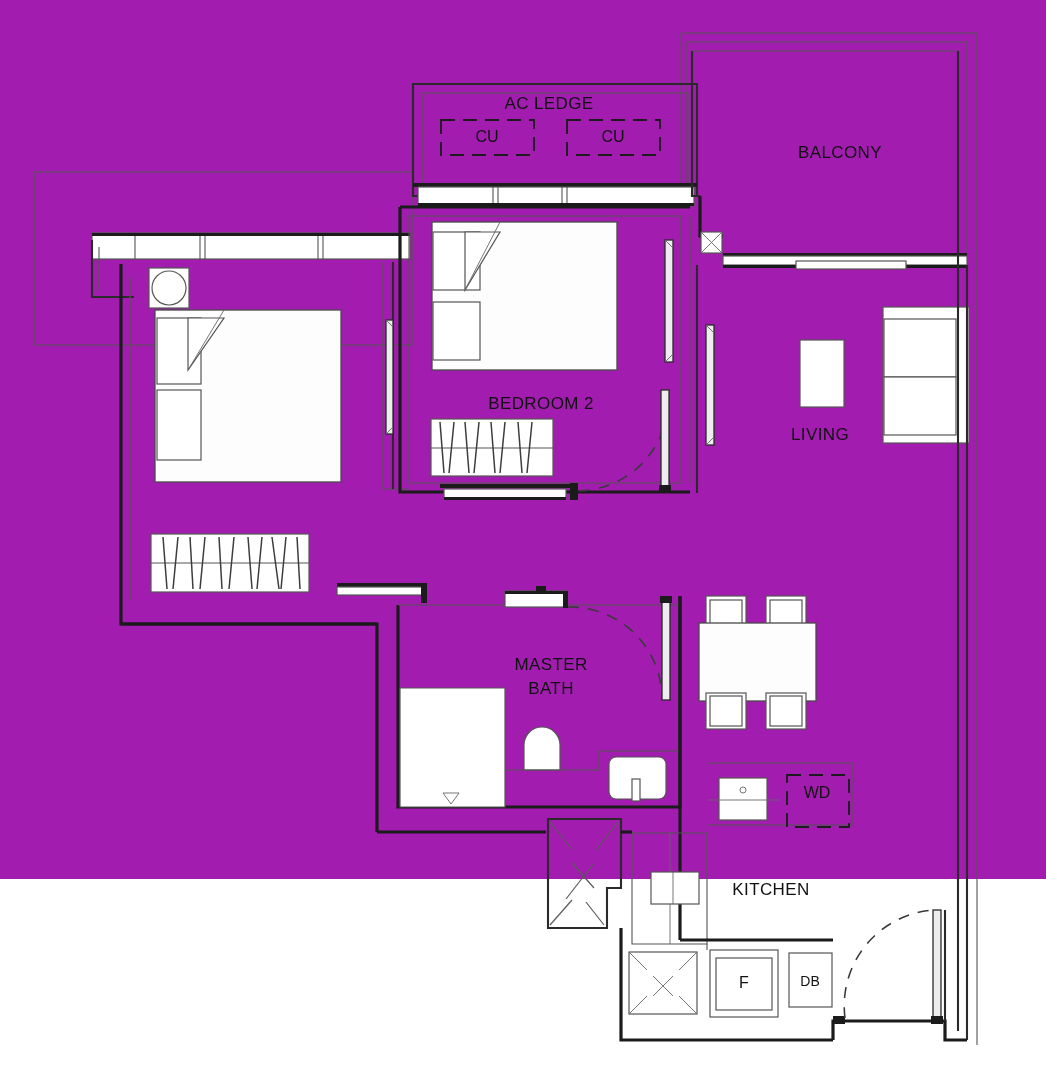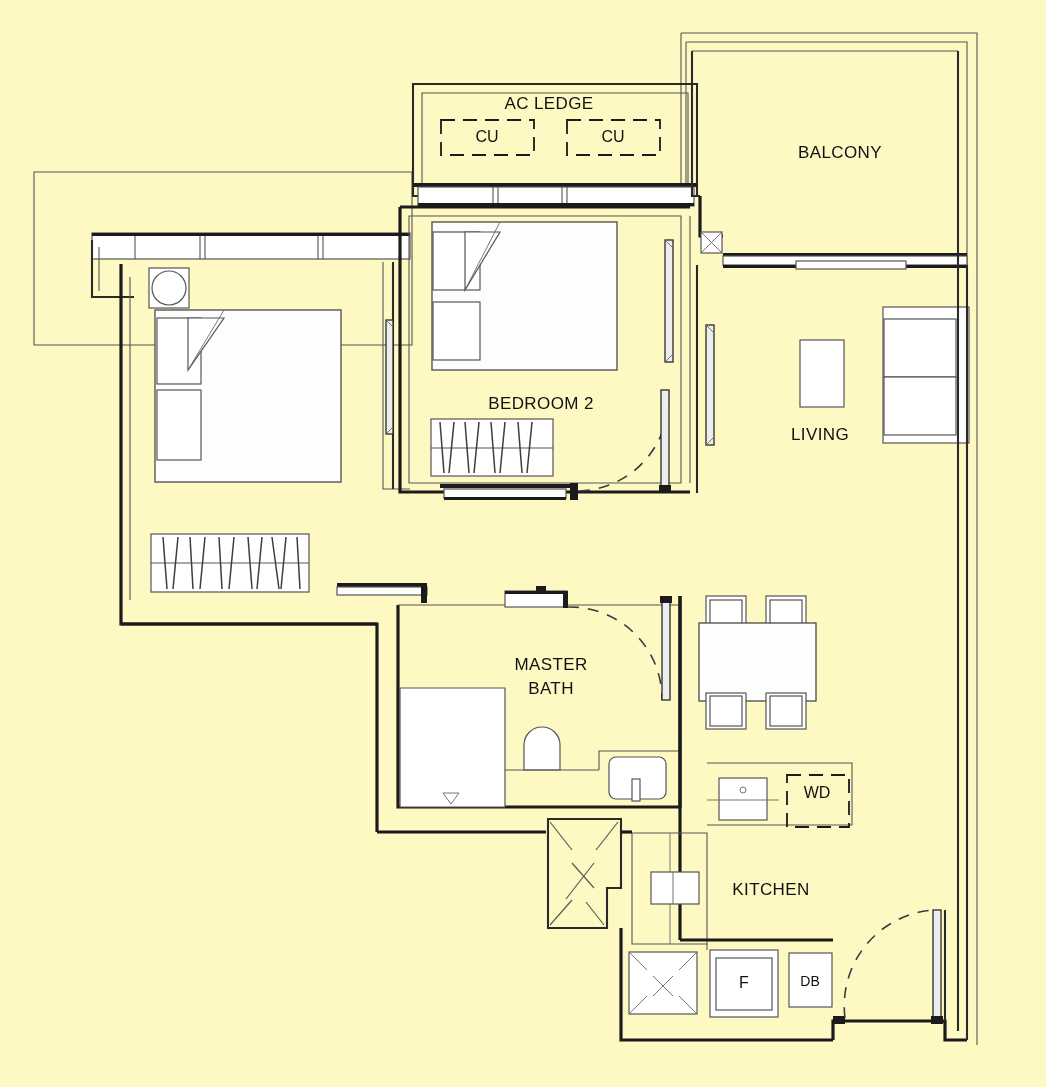--- a/index.html
+++ b/index.html
@@ -10,22 +10,22 @@
   }
   body {
     width: 1046px;
     height: 1087px;
     font-family: "Liberation Sans", sans-serif;
     overflow: hidden;
   }
   #plan-root {
     position: relative;
     width: 1046px;
-    height: 1087px;
-    background: #fef9c3;
+    height: 879px;
+    background: #a21caf;
   }
   svg#floorplan {
     display: block;
     width: 1046px;
     height: 1087px;
   }
   .wall-thick {
     fill: none;
     stroke: #1b1b1b;
     stroke-width: 3.2;

